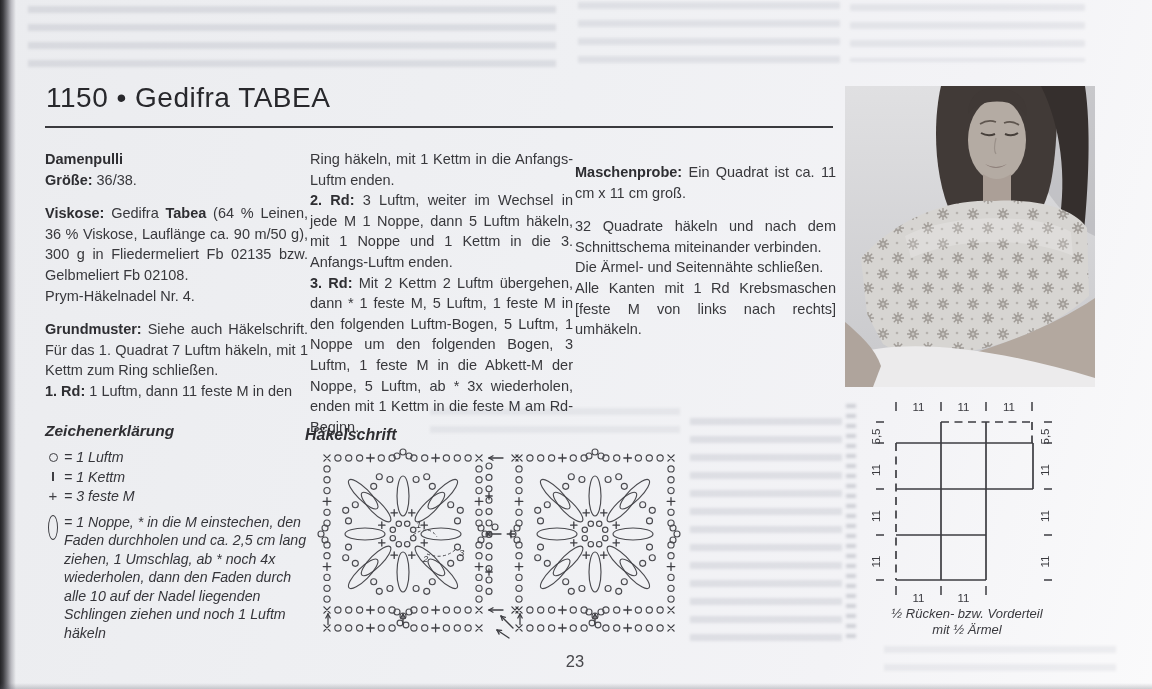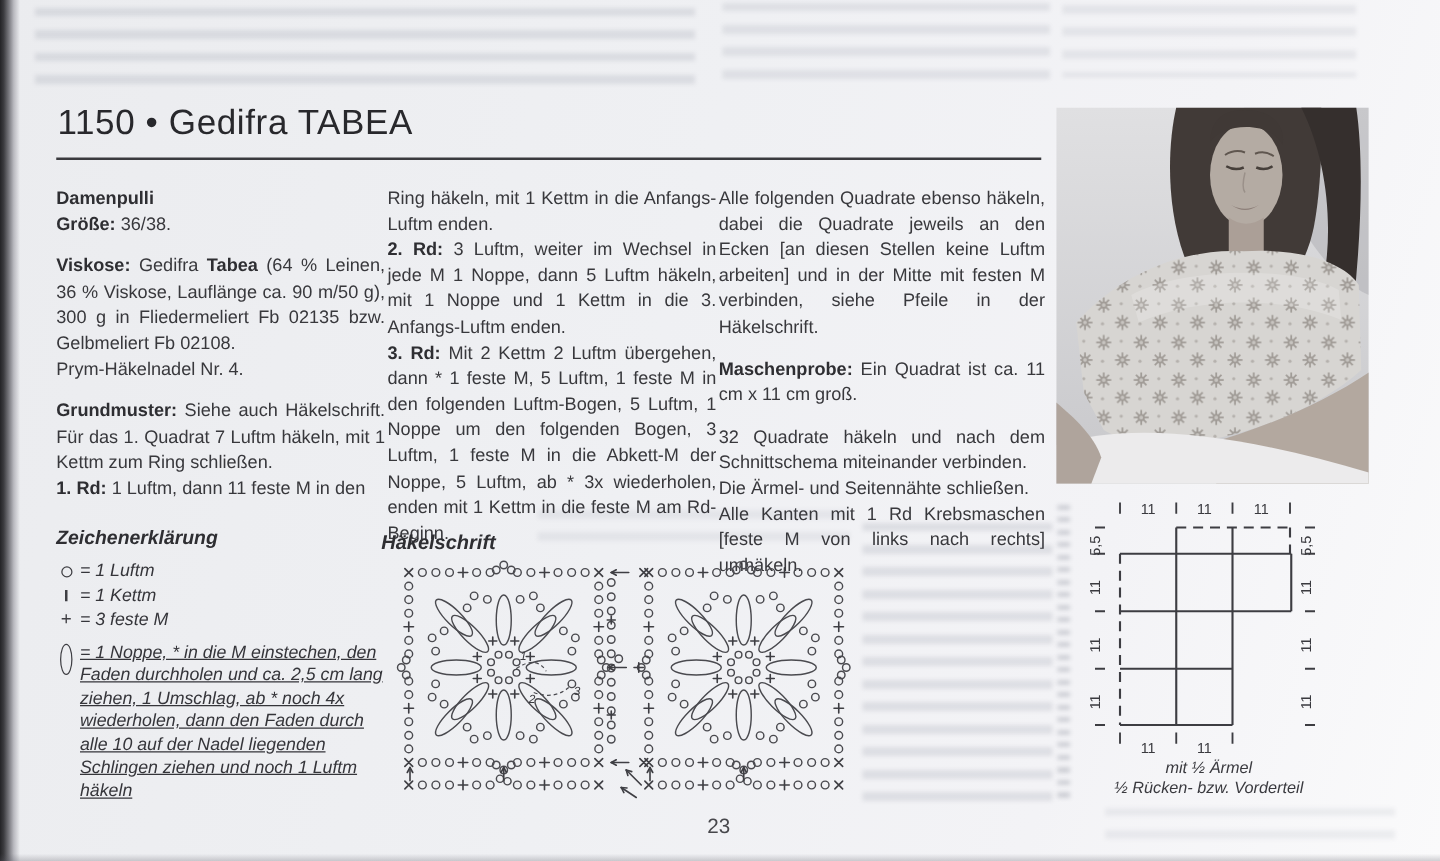--- a/index.html
+++ b/index.html
@@ -15,21 +15,21 @@
   .bleed.fine{background:repeating-linear-gradient(180deg,rgba(80,86,104,.45) 0 4px,rgba(80,86,104,0) 4px 10px);}
   .title{position:absolute;left:46px;top:82px;font-size:28px;letter-spacing:.5px;color:#28282c;}
   .rule{position:absolute;left:45px;top:126px;width:788px;height:2px;background:#3a3a3e;}
   .col{position:absolute;width:263px;font-size:14.5px;line-height:20.6px;color:#38383c;}
   .col .par{margin:0;text-align:justify;}
   .col .par-gap{height:13px;}
   b{font-weight:bold;color:#2e2e32;}
   .legend{position:absolute;left:45px;top:422px;width:268px;font-style:italic;color:#35353a;}
   .legend h4{margin:0 0 8px 0;font-size:15.5px;font-weight:bold;font-style:italic;color:#2e2e32;}
   .leg-item{display:flex;gap:3px;font-size:14.2px;line-height:18.5px;margin-bottom:1px;align-items:flex-start;}
-  .leg-item.noppe{margin-top:7px;text-decoration:underline;}
+  .leg-item.noppe{margin-top:7px;}
   .leg-sym{flex:0 0 16px;display:flex;justify-content:center;font-style:normal;}
   .sym-chain{width:7px;height:7px;border:1.3px solid #3e3e43;border-radius:50%;display:inline-block;margin-top:5px;}
   .sym-slip{width:2px;height:9px;background:#3e3e43;display:inline-block;margin-top:4px;}
   .sym-sc{font-size:15px;line-height:18px;color:#3e3e43;}
   .sym-sc::before{content:'+';}
   .sym-bobble{width:8px;height:23px;border:1.3px solid #3e3e43;border-radius:50%;display:inline-block;margin-top:2px;}
   .chart-label{position:absolute;left:305px;top:426px;font-size:16px;font-weight:bold;font-style:italic;color:#2e2e32;}
   #chart-svg{position:absolute;left:310px;top:442px;}
   .ch{fill:none;stroke:#4a4a4f;stroke-width:1.15px;}
   .mk{stroke:#3e3e43;stroke-width:1.3px;fill:none;stroke-linecap:round;}
@@ -73,21 +73,20 @@
       <div class="par-gap"></div>
       <p class="par"><b>Grundmuster:</b><span> Siehe auch Häkelschrift. Für das 1. Quadrat 7 Luftm häkeln, mit 1 Kettm zum Ring schließen.</span></p>
       <p class="par"><b>1. Rd:</b><span> 1 Luftm, dann 11 feste M in den</span></p>
     </div>
   <div class="col" style="left:310px;top:149px;">
       <p class="par"><span>Ring häkeln, mit 1 Kettm in die Anfangs-Luftm enden.</span></p>
       <p class="par"><b>2. Rd:</b><span> 3 Luftm, weiter im Wechsel in jede M 1 Noppe, dann 5 Luftm häkeln, mit 1 Noppe und 1 Kettm in die 3. Anfangs-Luftm enden.</span></p>
       <p class="par"><b>3. Rd:</b><span> Mit 2 Kettm 2 Luftm übergehen, dann * 1 feste M, 5 Luftm, 1 feste M in den folgenden Luftm-Bogen, 5 Luftm, 1 Noppe um den folgenden Bogen, 3 Luftm, 1 feste M in die Abkett-M der Noppe, 5 Luftm, ab * 3x wiederholen, enden mit 1 Kettm in die feste M am Rd-Beginn.</span></p>
     </div>
   <div class="col" style="left:575px;top:149px;width:261px;">
-      <p class="par"><span>Alle folgenden Quadrate ebenso häkeln, dabei die Quadrate jeweils an den Ecken [an diesen Stellen keine Luftm arbeiten] und in der Mitte mit festen M verbinden, siehe Pfeile in der Häkelschrift.</span></p>
       <div class="par-gap"></div>
       <p class="par"><b>Maschenprobe:</b><span> Ein Quadrat ist ca. 11 cm x 11 cm groß.</span></p>
       <div class="par-gap"></div>
       <p class="par"><span>32 Quadrate häkeln und nach dem Schnittschema miteinander verbinden.</span></p>
       <p class="par"><span>Die Ärmel- und Seitennähte schließen.</span></p>
       <p class="par"><span>Alle Kanten mit 1 Rd Krebsmaschen [feste M von links nach rechts] umhäkeln.</span></p>
     </div>
 
   <div class="legend">
     <h4>Zeichenerklärung</h4>
@@ -514,19 +513,19 @@
       <text x="18" y="40.5" class="sc-lbl" text-anchor="middle" transform="rotate(-90 18 40.5)">5,5</text>
       <text x="18" y="74" class="sc-lbl" text-anchor="middle" transform="rotate(-90 18 74)">11</text>
       <text x="18" y="120" class="sc-lbl" text-anchor="middle" transform="rotate(-90 18 120)">11</text>
       <text x="18" y="165.5" class="sc-lbl" text-anchor="middle" transform="rotate(-90 18 165.5)">11</text>
       <text x="187" y="40.5" class="sc-lbl" text-anchor="middle" transform="rotate(-90 187 40.5)">5,5</text>
       <text x="187" y="74" class="sc-lbl" text-anchor="middle" transform="rotate(-90 187 74)">11</text>
       <text x="187" y="120" class="sc-lbl" text-anchor="middle" transform="rotate(-90 187 120)">11</text>
       <text x="187" y="165.5" class="sc-lbl" text-anchor="middle" transform="rotate(-90 187 165.5)">11</text>
     </svg>
   <div class="schema-caption">
+    <div>½ Rücken- bzw. Vorderteil</div>
     <div>mit ½ Ärmel</div>
-    <div>½ Rücken- bzw. Vorderteil</div>
   </div>
 
   <div class="page-number">23</div>
   <div class="bottom-edge"></div>
 </div>
 
 </body></html>

